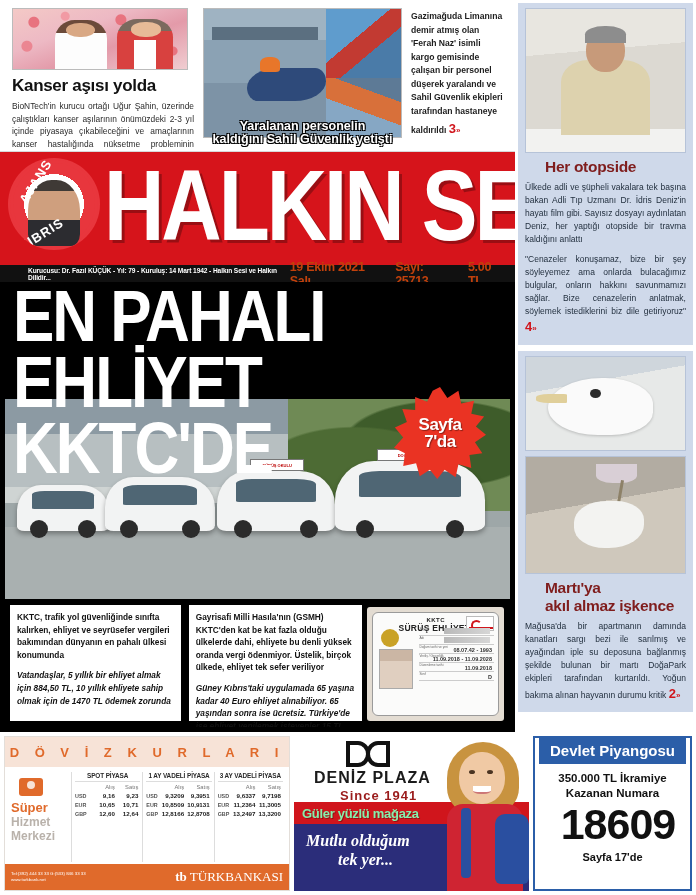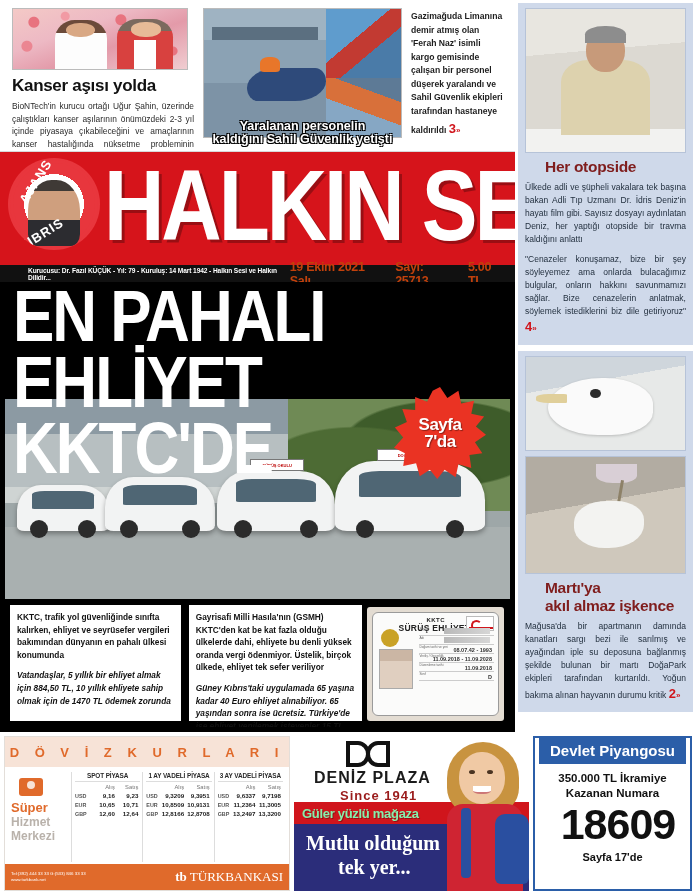--- a/index.html
+++ b/index.html
@@ -221,21 +221,21 @@
   .ad-logo .p { position:absolute; left:20px; top:0; width:24px; height:26px; border:4px solid #111;
              border-radius:50% 0 0 50%; }
   .ad-name { position:absolute; left:20px; top:33px; font-size:16px; font-weight:bold; color:#1b1b1b;
              letter-spacing:1px; }
   .ad-since { position:absolute; left:46px; top:52px; font-size:13px; font-weight:bold; color:#9a1b1b;
              letter-spacing:1px; }
   .ad-band { height:22px; background:#d0151c; display:flex; align-items:center; padding-left:8px; }
   .ad-band span { color:#86efac; font-weight:bold; font-size:13px; letter-spacing:-0.3px;
              text-shadow:1px 1px 0 rgba(0,0,0,.3); }
   .ad-slog { padding:8px 0 0 12px; color:#fff; font-family:"Liberation Serif", serif;
-             font-size:20px; font-weight:bold; line-height:1.18; }
+             font-style:italic; font-size:16px; font-weight:bold; line-height:1.18; }
   .ad-slog .l2 { padding-left:32px; }
   .ad-girl { position:absolute; right:2px; top:2px; width:86px; height:155px; }
   .ad-girl .hair { position:absolute; left:6px; top:4px; width:72px; height:72px;
              background:#c8933f; border-radius:50% 50% 36% 36%; }
   .ad-girl .face { position:absolute; left:18px; top:14px; width:46px; height:52px;
              background:#f0c9a4; border-radius:48%; }
   .ad-girl .eye1, .ad-girl .eye2 { position:absolute; top:32px; width:6px; height:4px;
              background:#4a3422; border-radius:50%; }
   .ad-girl .eye1 { left:28px; } .ad-girl .eye2 { left:46px; }
   .ad-girl .smile { position:absolute; left:32px; top:48px; width:18px; height:8px;

